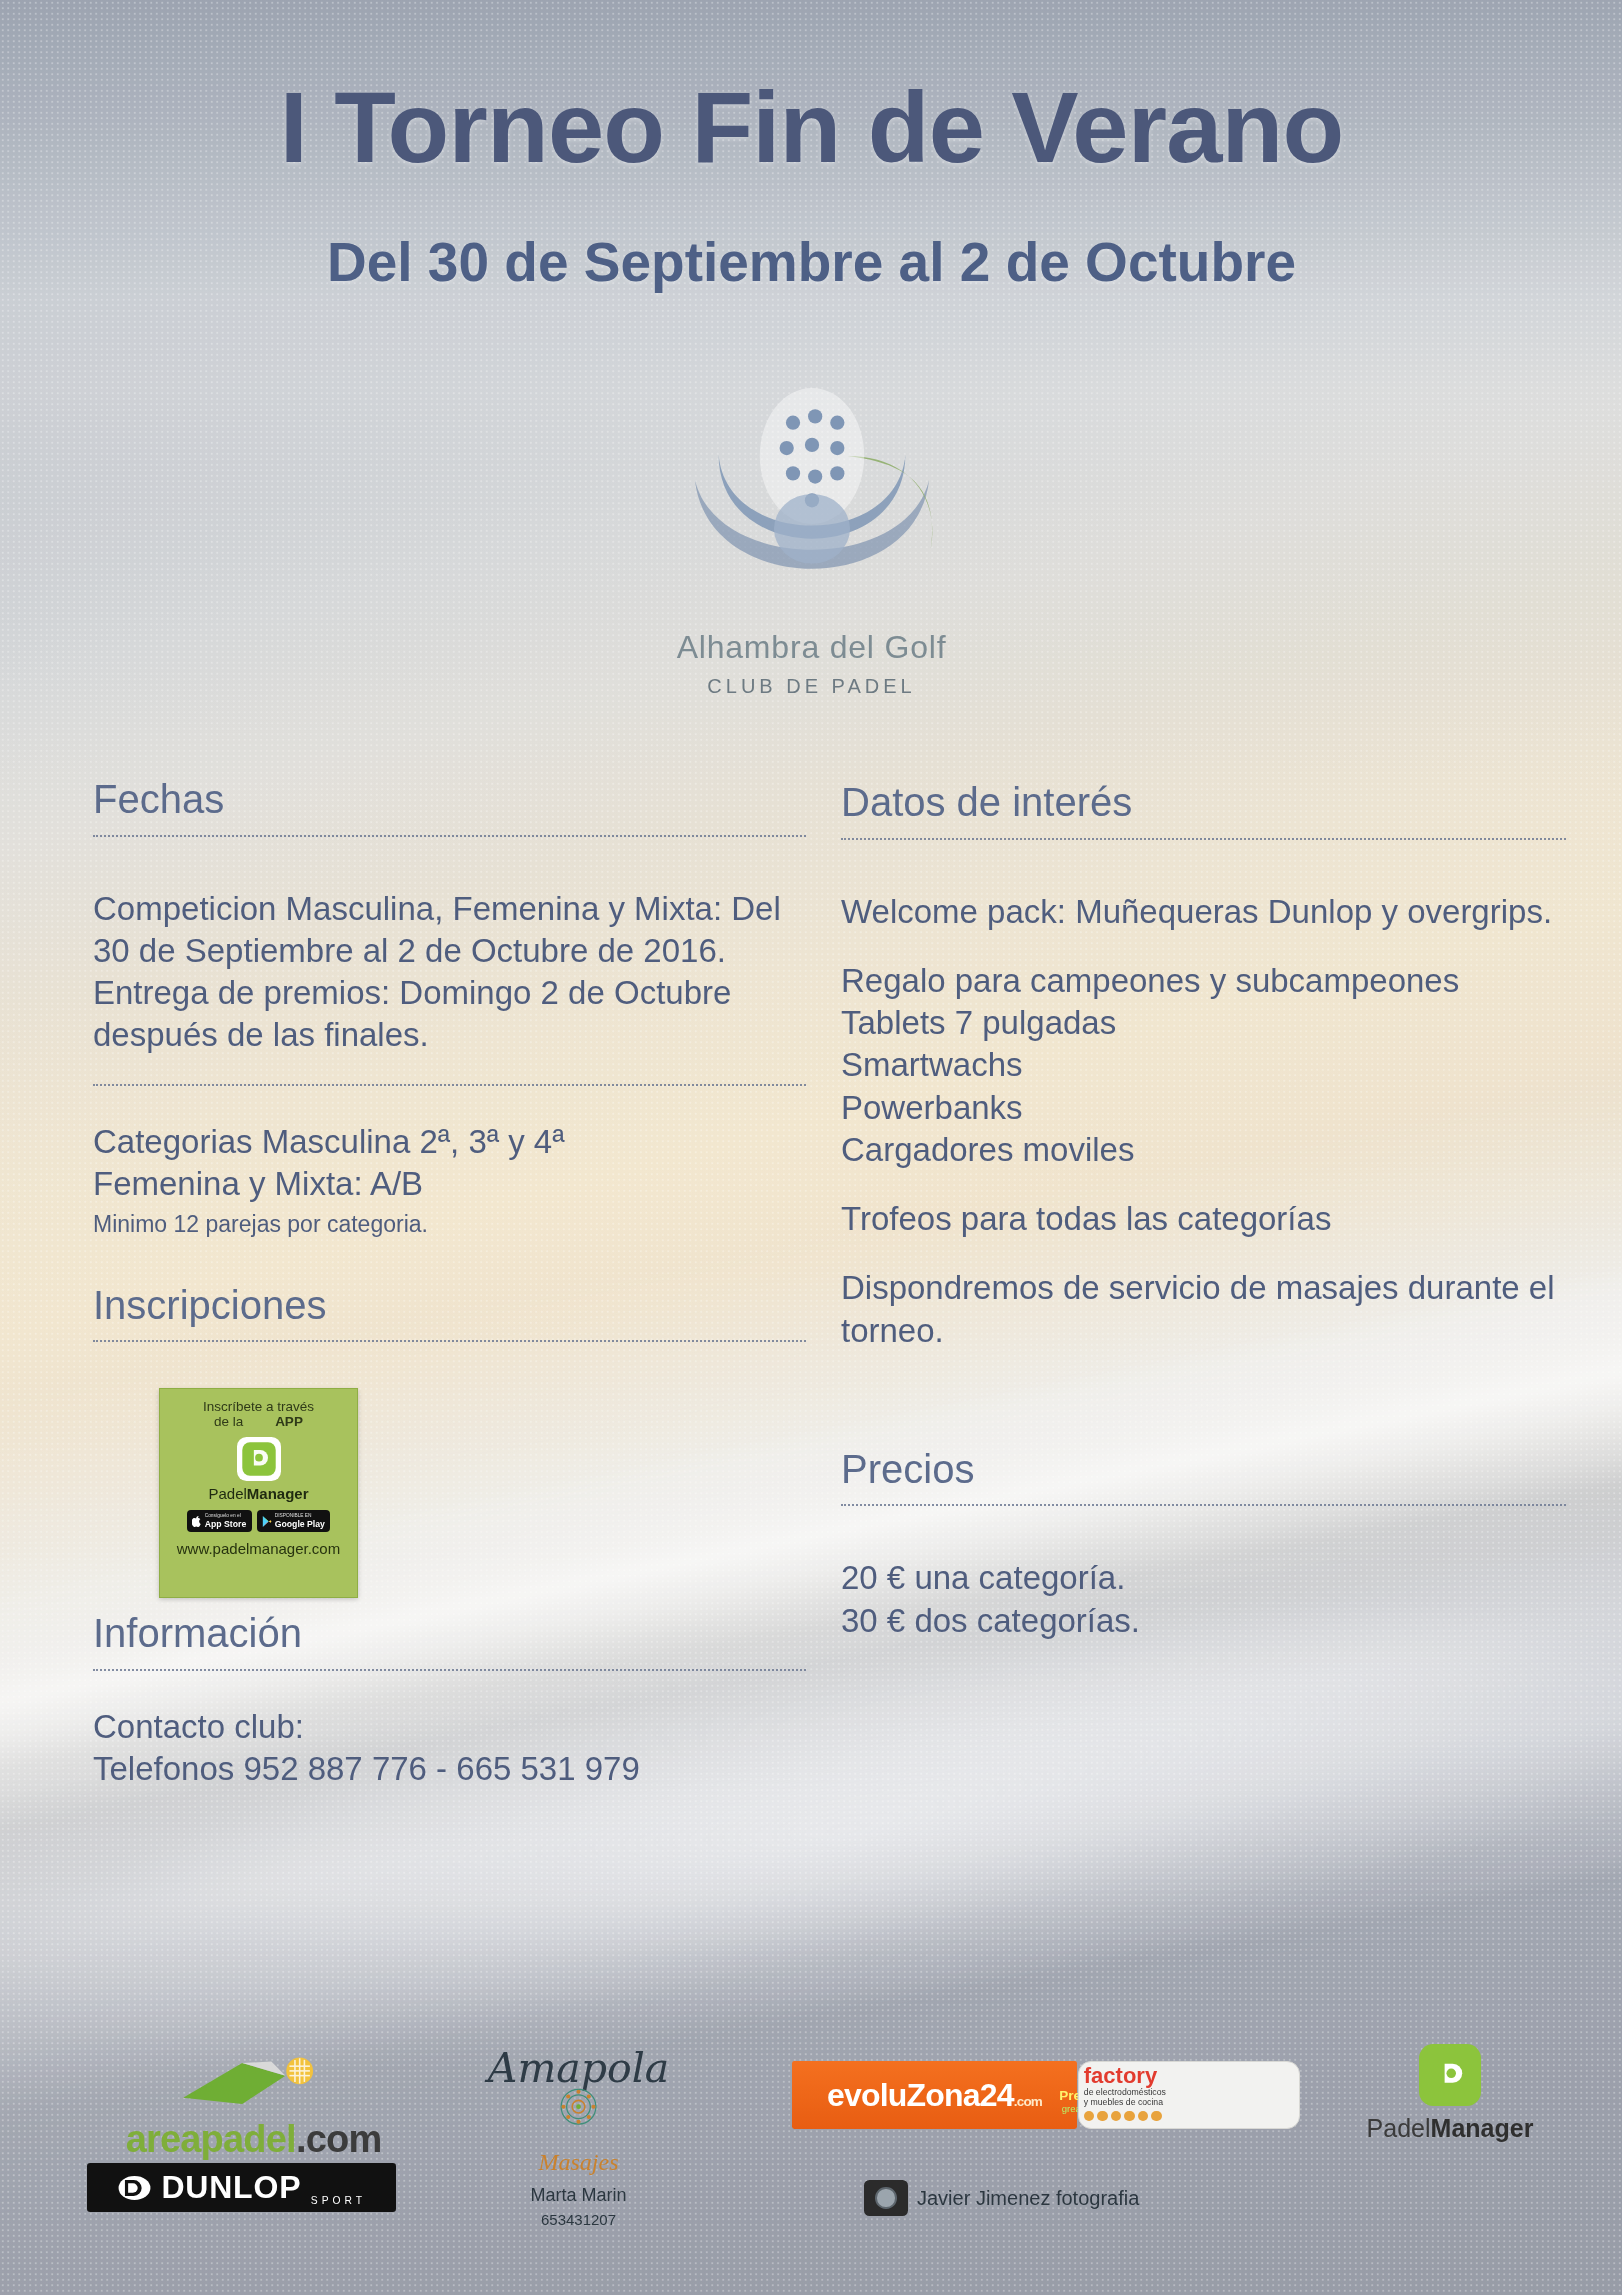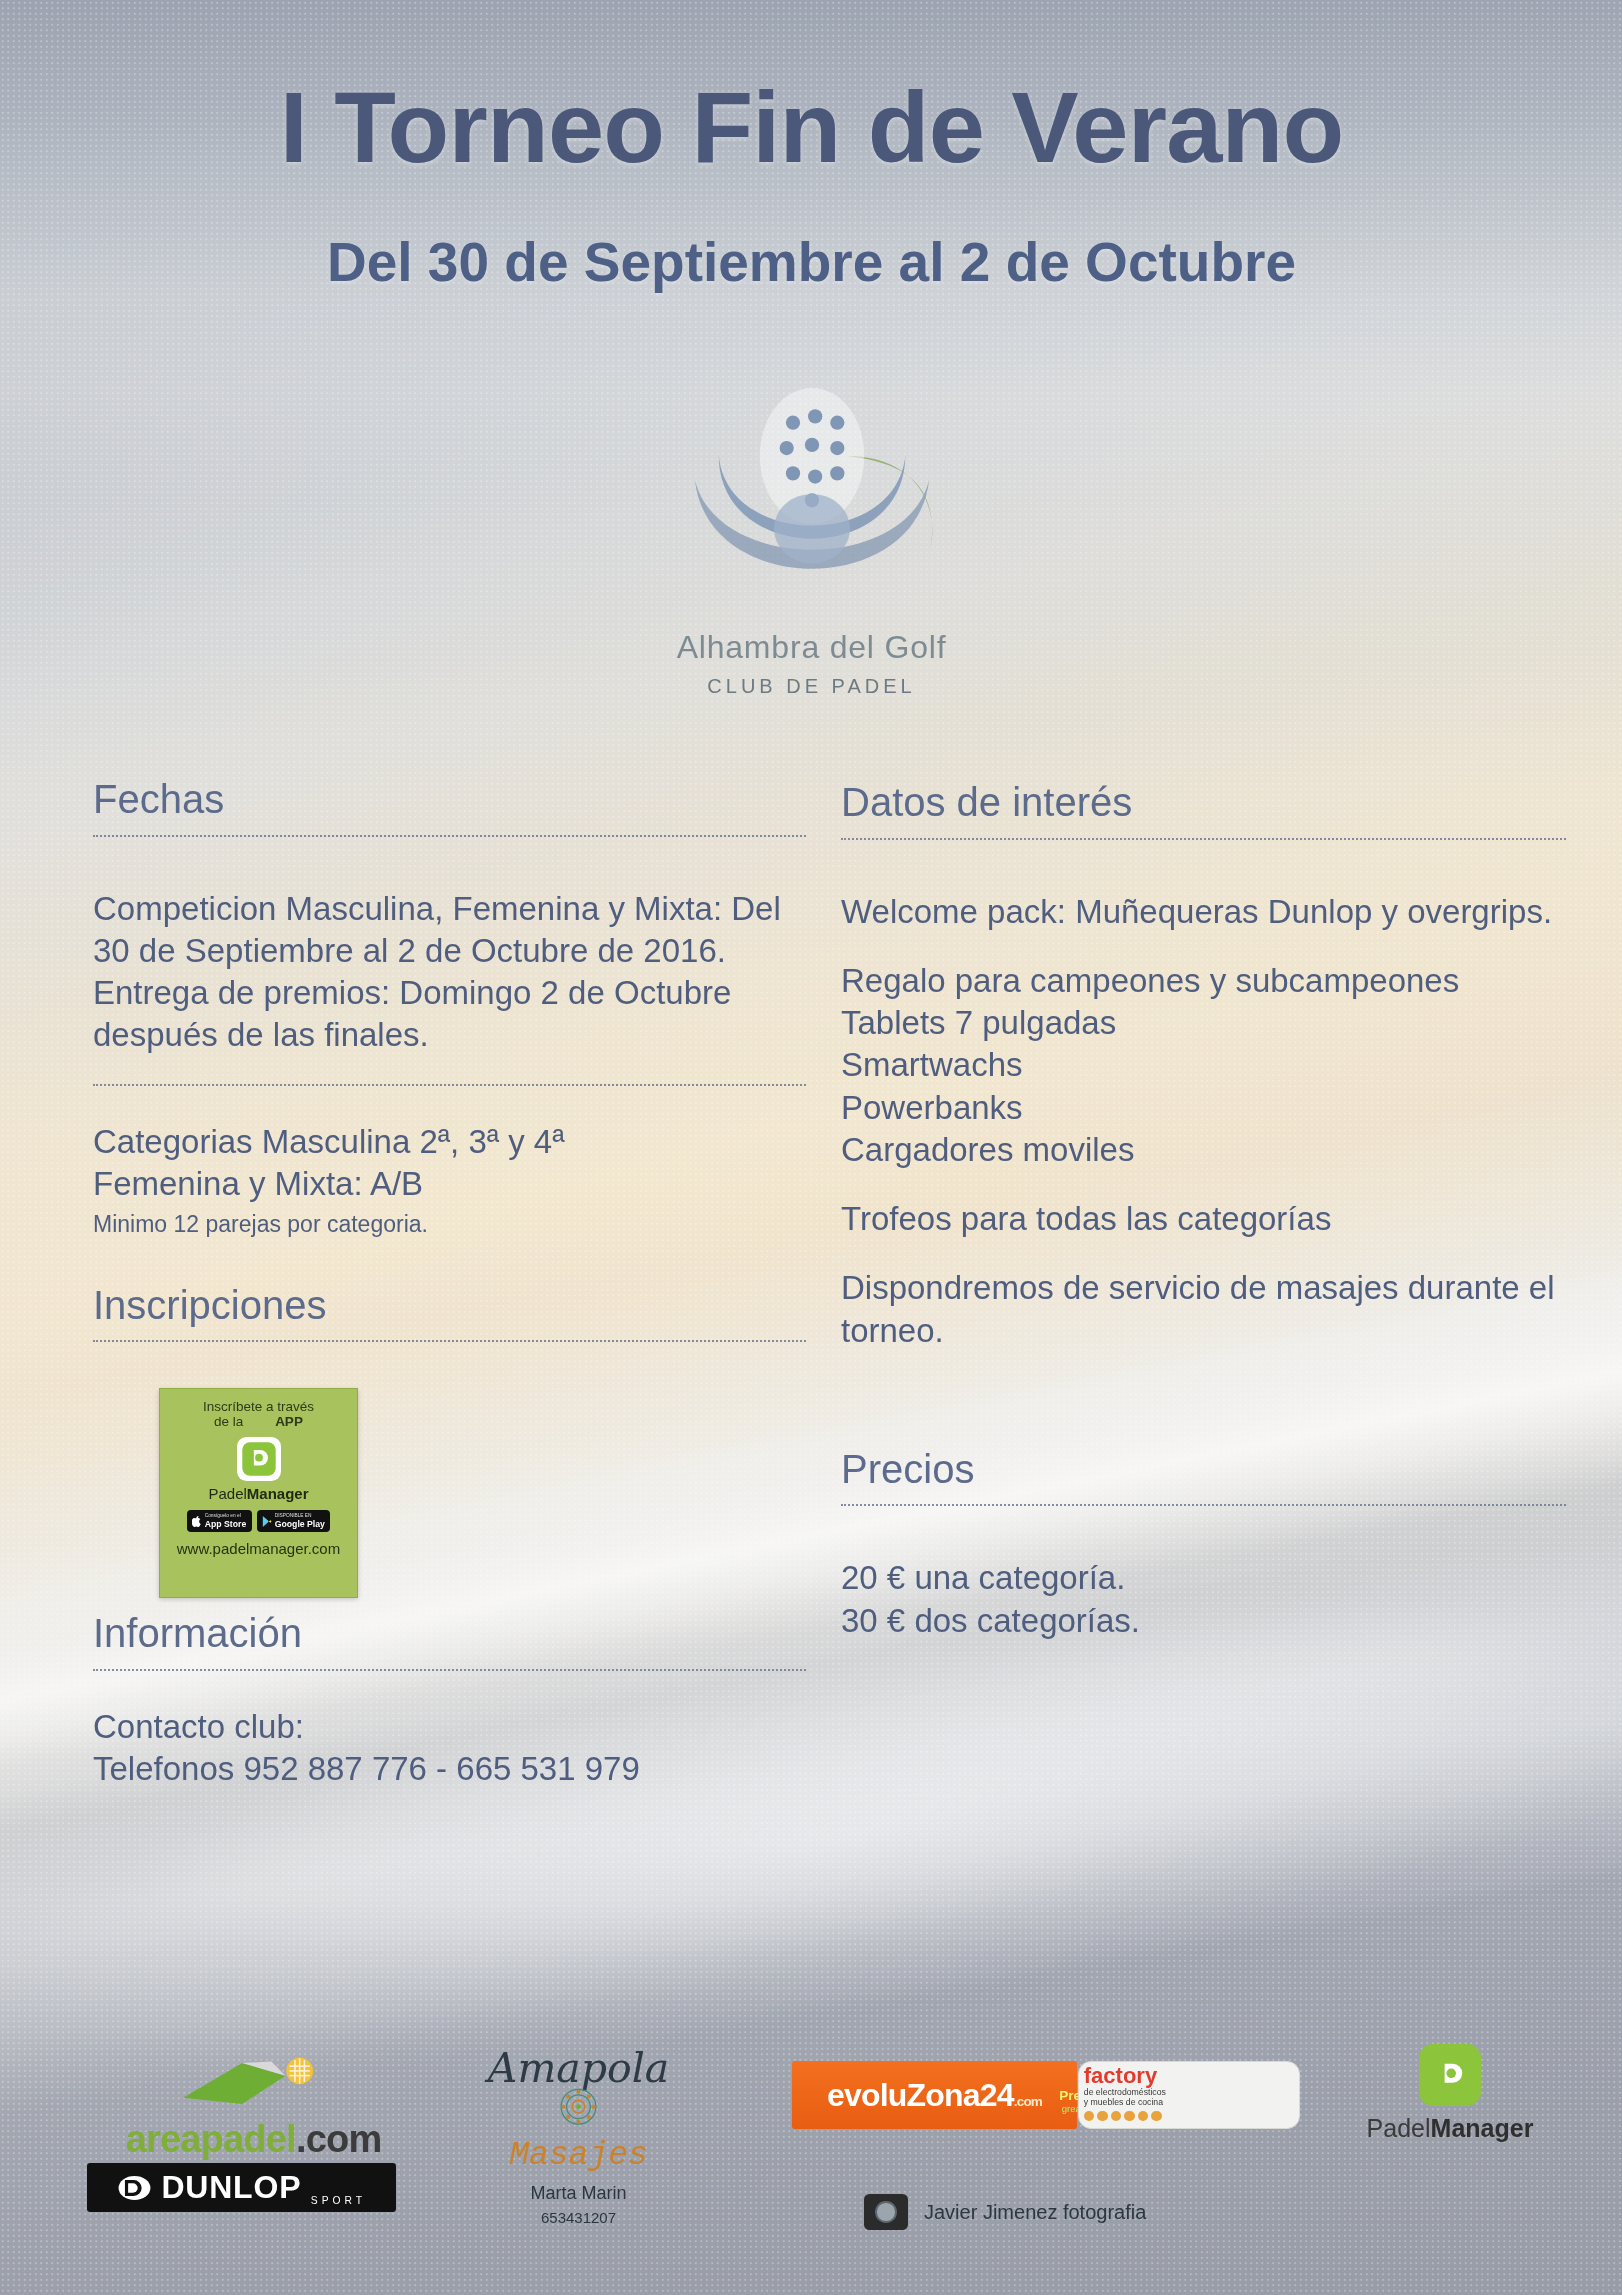--- a/index.html
+++ b/index.html
@@ -240,21 +240,21 @@
   #sp-dunlop {
     left: 87px; top: 135px; width: 309px; height: 49px;
     background: #111; border-radius: 3.2px; color: #fff;
     display: flex; align-items: center; justify-content: center; gap: 9.5px;
   }
   #sp-dunlop .dword { font-size: 32px; font-weight: bold; letter-spacing: 0.8px; }
   #sp-dunlop .dsub { font-size: 10.3px; letter-spacing: 4px; align-self: flex-end; margin-bottom: 6.3px; }
 
   #sp-amapola { left: 444px; top: 16px; width: 269px; text-align: center; }
   #sp-amapola .script { font-size: 41px; color: #2e3b46; font-family: "DejaVu Serif", serif; font-style: italic; }
-  #sp-amapola .masajes { font-size: 33px; color: #c9822e; font-family: Liberation Mono, monospace; font-style: italic; margin-top: 2px;}
+  #sp-amapola .masajes { font-size: 24px; color: #c9822e; font-family: Liberation Serif, serif; font-style: italic; margin-top: 14px;}
   #sp-amapola .who { font-size: 18px; color: #2b3740; margin-top: 9.5px; }
   #sp-amapola .tel { font-size: 15px; color: #2b3740; margin-top: 4.8px; }
 
   #sp-evoluzona {
     left: 792px; top: 33px; width: 285px; height: 68px;
     background: linear-gradient(to bottom,#f4701f,#e85d12);
     display: flex; align-items: center; justify-content: center;
     border-radius: 2.4px;
   }
   #sp-evoluzona .ez { font-size: 32px; color: #fff; font-weight: bold; letter-spacing: -0.8px; }
@@ -282,21 +282,21 @@
 
   #sp-padelmanager { left: 1339px; top: 16px; width: 222px; text-align: center; }
   #sp-padelmanager .pbadge {
     width: 62px; height: 62px; margin: 0 auto 8px auto;
     background: #8cc43c; border-radius: 14.3px;
     display: flex; align-items: center; justify-content: center;
   }
   #sp-padelmanager .pm { font-size: 25px; color: #3b3b3b; }
   #sp-padelmanager .pm b { color: #2f2f2f; font-weight: bold; }
 
-  #sp-photo { left: 864px; top: 166px; display: flex; align-items: center; gap: 16px; }
+  #sp-photo { left: 864px; top: 152px; display: flex; align-items: center; gap: 9px; }
   #sp-photo .cam {
     width: 44px; height: 36px; background: #2b2b2b; border-radius: 5.5px;
     display: flex; align-items: center; justify-content: center;
   }
   #sp-photo .cam .lens { width: 17.4px; height: 17.4px; border-radius: 50%; background: #9ba5ad; border: 2.4px solid #5d666d; }
   #sp-photo .ptext { font-size: 20px; color: #2c3740; }
 </style>
 </head>
 <body>
 

